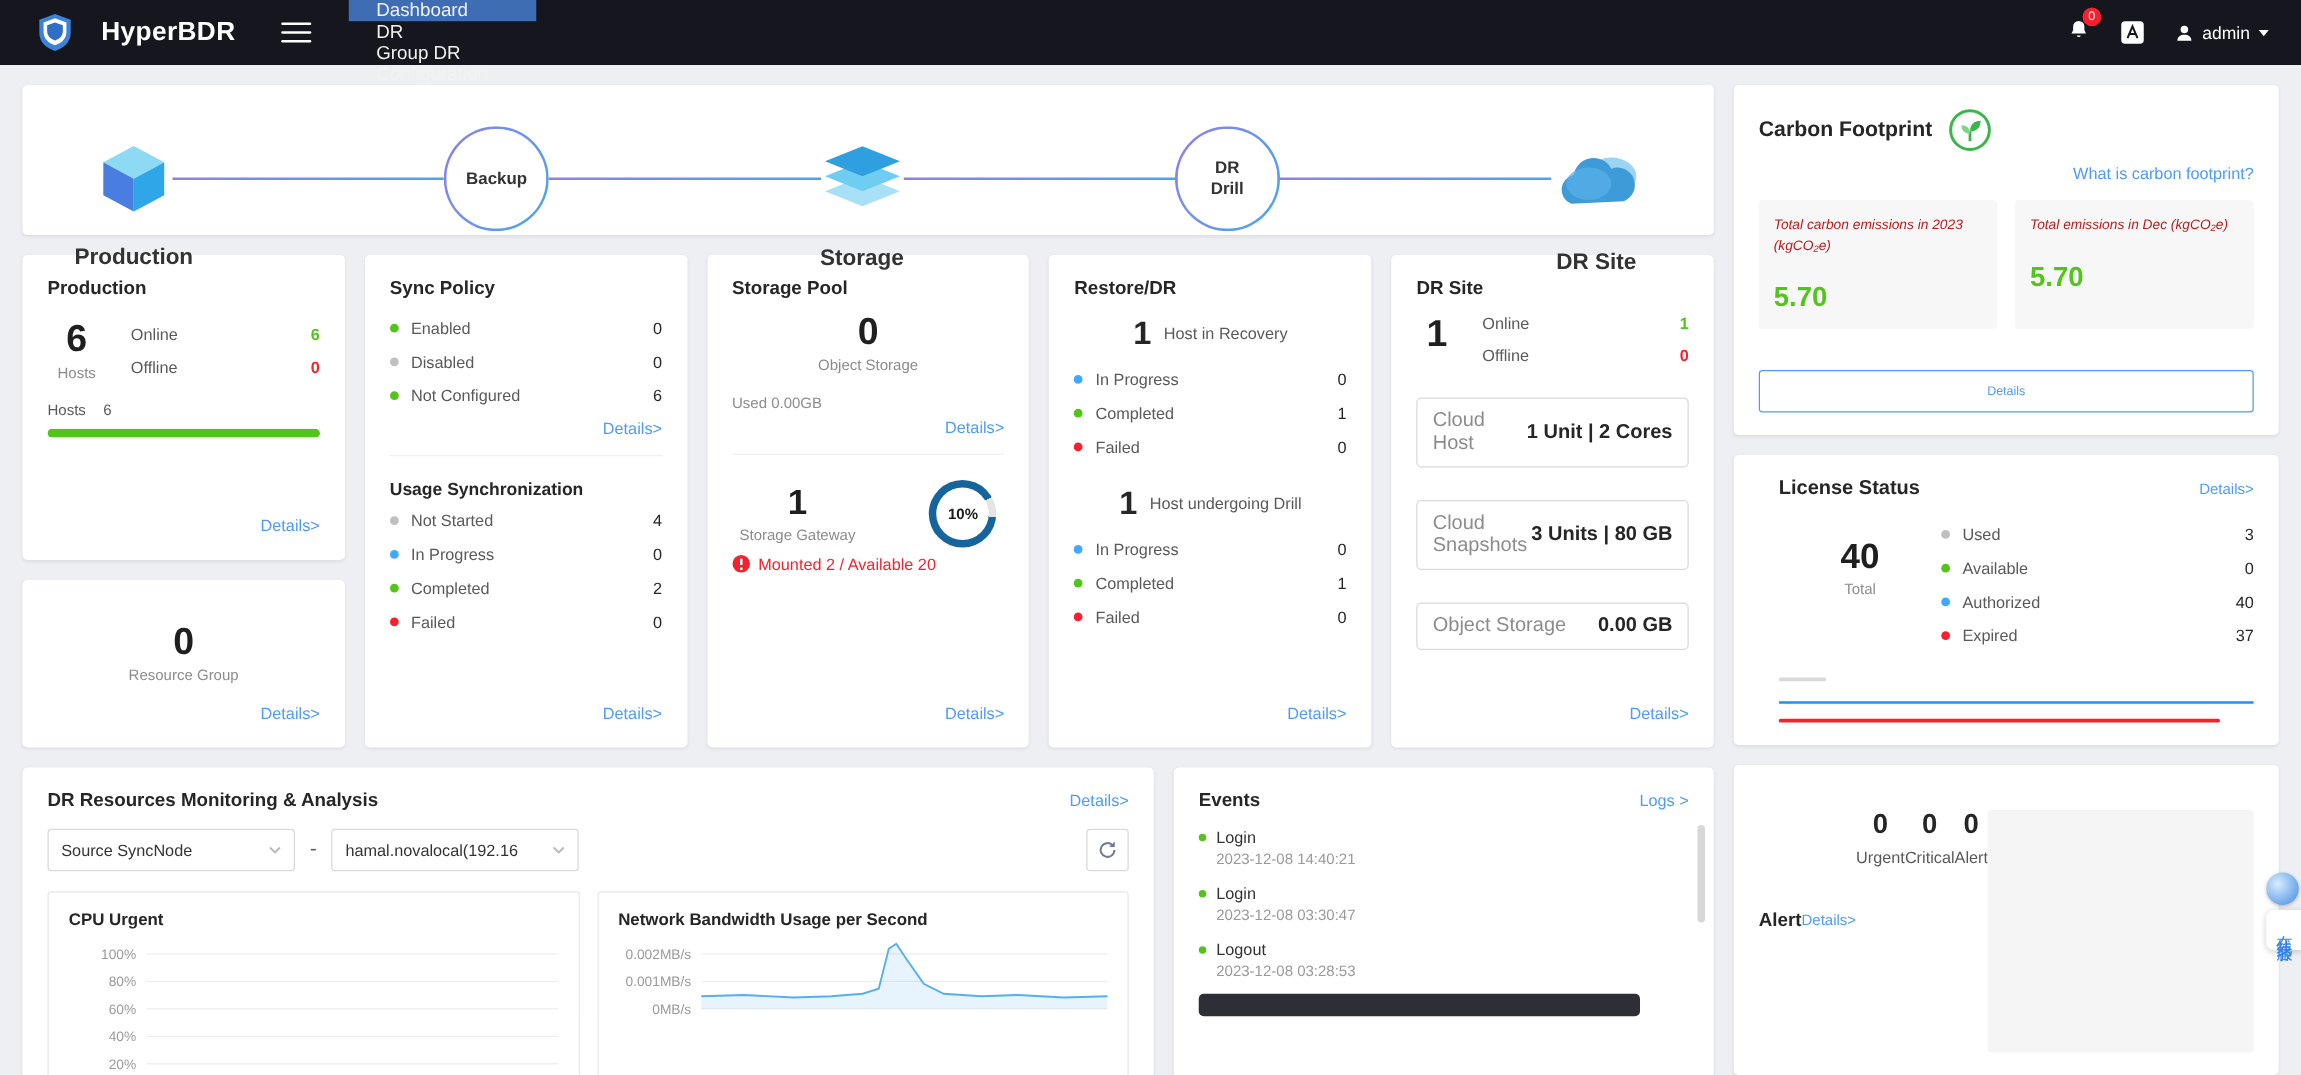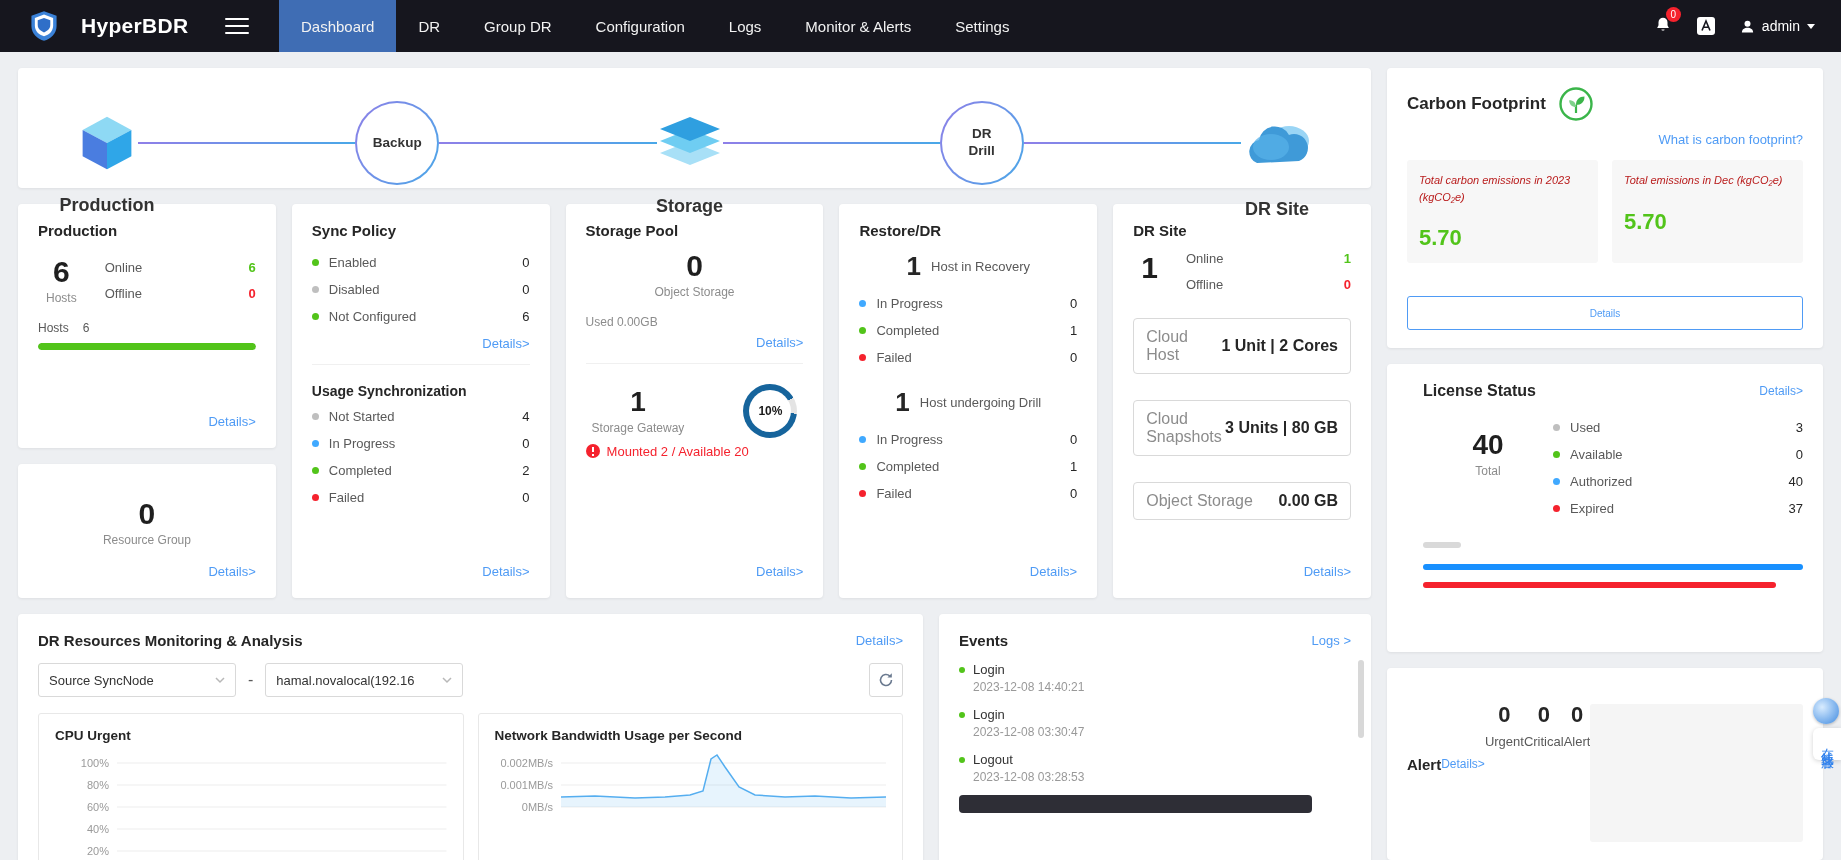--- a/index.html
+++ b/index.html
@@ -5,21 +5,21 @@
   * { box-sizing:border-box; margin:0; padding:0; }
   html,body { width:1841px; height:860px; overflow:hidden; }
   body { font-family:"Liberation Sans","DejaVu Sans",sans-serif; background:#edeff2; color:#262626; }
 
   
   .navbar { height:52px; background:#16161e; display:flex; align-items:center; color:#fff; }
   .brand { display:flex; align-items:center; gap:23px; padding-left:30px; width:215px; }
   .brand-text { font-size:21px; font-weight:bold; letter-spacing:.3px; }
   .hamburger { width:24px; display:flex; flex-direction:column; gap:5px; margin:0 30px 0 10px; cursor:pointer; }
   .hamburger span { height:2px; background:#fff; border-radius:1px; }
-  .nav { display:flex; height:100%; }
+  .nav { display:flex; height:100%;flex-direction:column; }
   .nav-item { display:flex; align-items:center; padding:0 22px; font-size:15px; color:#f2f2f2; cursor:pointer; white-space:nowrap; }
   .nav-item.active { background:#3f6db4; }
   .nav-right { margin-left:auto; display:flex; align-items:center; gap:24px; padding-right:26px; }
   .bell-wrap { position:relative; cursor:pointer; }
   .badge { position:absolute; top:-8px; right:-9px; background:#f5222d; color:#fff; border-radius:8px; font-size:10px; min-width:15px; height:15px; line-height:15px; text-align:center; padding:0 3px; }
   .lang-btn { cursor:pointer; display:flex; }
   .user { display:flex; align-items:center; gap:7px; font-size:14px; cursor:pointer; }
   .caret { width:0; height:0; border-left:4px solid transparent; border-right:4px solid transparent; border-top:5px solid #fff; }
 
   
@@ -94,21 +94,21 @@
   .carbon-card { height:280px; display:flex; flex-direction:column; }
   .carbon-head { display:flex; align-items:center; gap:12px; }
   .carbon-title { font-size:17px; font-weight:bold; }
   .carbon-link-row { text-align:right; margin-top:8px; }
   .carbon-boxes { display:flex; gap:14px; margin-top:12px; }
   .carbon-box { flex:1; background:#f7f7f7; border-radius:3px; padding:12px; min-height:100px; }
   .carbon-box-label { font-size:11px; color:#b91c1c; line-height:1.5;font-style:italic; }
   .carbon-box-value { font-size:22px; font-weight:bold; color:#52c41a; margin-top:20px; }
   .carbon-btn { margin-top:auto; width:100%; height:34px; border:1px solid #4f9bf5; color:#4f9bf5; background:#fff; border-radius:3px; font-size:10px; cursor:pointer; font-family:inherit; }
 
-  .license-card { height:288px; display:flex; flex-direction:column;padding-left:36px; }
+  .license-card { height:232px; display:flex; flex-direction:column;padding-left:36px; }
   .head-row { display:flex; justify-content:space-between; align-items:center; }
   .license-body { display:flex; margin-top:14px; }
   .license-left { width:130px; text-align:center; padding-top:16px; flex-shrink:0; }
   .license-rows { flex:1; }
   .bar { height:6px; border-radius:3px; }
   .bar-gray { width:10%; background:#d9d9d9; margin-top:20px; }
   .bar-blue { width:100%; background:#1890ff; margin-top:16px; }
   .bar-red  { width:93%;  background:#f5222d; margin-top:12px; }
 
   .alert-card { flex:1; display:flex; }

